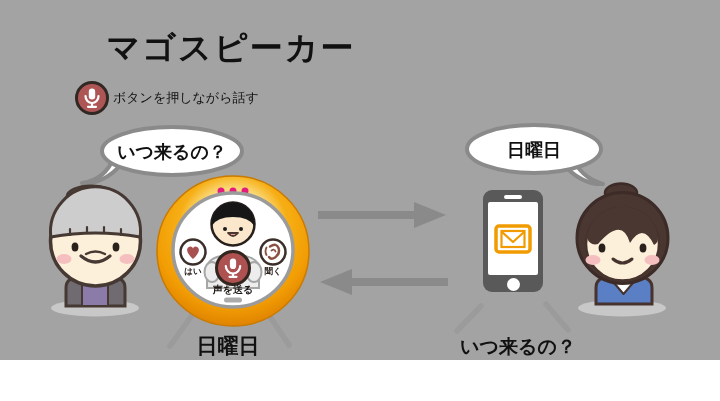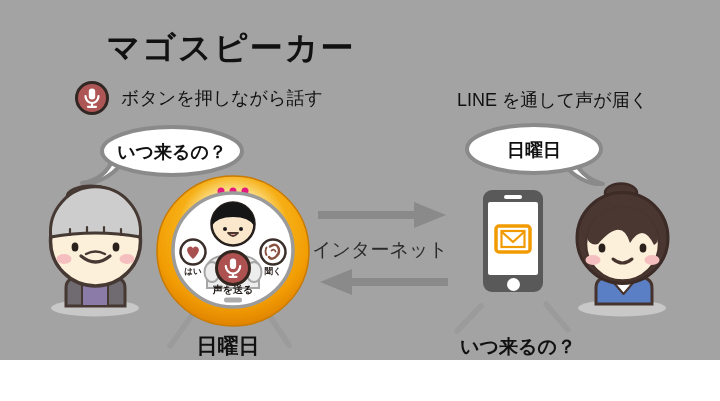--- a/index.html
+++ b/index.html
@@ -4,22 +4,22 @@
 <style>
   * { margin:0; padding:0; box-sizing:border-box; }
   html,body { background:#ffffff; }
   .stage {
     position:relative; width:720px; height:360px; background:#a3a3a3;
     font-family:"Liberation Sans","DejaVu Sans",sans-serif; color:#1a1a1a; overflow:hidden;
   }
   .title { position:absolute; font-size:33px; font-weight:700; text-align:center; letter-spacing:2px; color:#111; }
   .title-left  { left:85px;  top:26px; width:292px; }
   .title-right { left:410px; top:26px; width:288px; }
-  .subtitle-left { position:absolute; left:74px; top:80px; display:flex; align-items:center; gap:11px;
-                   font-size:18px; font-weight:500; color:#111; }
+  .subtitle-left { position:absolute; left:74px; top:80px; display:flex; align-items:center; gap:3px;
+                   font-size:13px; font-weight:500; color:#111; }
   .subtitle-right { position:absolute; left:430px; top:88px; width:245px; text-align:center;
                     font-size:18px; font-weight:500; color:#111; }
   .internet-label { position:absolute; left:298px; top:237px; width:164px; text-align:center;
                     font-size:19px; font-weight:500; color:#2b2b2b; }
   .voice-left  { position:absolute; left:163px; top:332px; width:130px; text-align:center;
                  font-size:21px; font-weight:700; color:#111; }
   .voice-right { position:absolute; left:438px; top:334px; width:160px; text-align:center;
                  font-size:19px; font-weight:700; color:#111; }
   svg.layer { position:absolute; }
   .bubble-text { font-size:18px; font-weight:600; fill:#111; }
@@ -44,42 +44,40 @@
     <svg width="36" height="36" viewBox="0 0 36 36">
       <circle cx="18" cy="18" r="15.5" fill="#ae5656" stroke="#312723" stroke-width="3"></circle>
       <rect x="14.8" y="8.5" width="6.4" height="11" rx="3.2" fill="#fff"></rect>
       <path d="M11.5,16 a6.5,7 0 0 0 13,0" fill="none" stroke="#fff" stroke-width="2.2" stroke-linecap="round"></path>
       <line x1="18" y1="23.5" x2="18" y2="26" stroke="#fff" stroke-width="2.2" stroke-linecap="round"></line>
       <line x1="14" y1="26.8" x2="22" y2="26.8" stroke="#fff" stroke-width="2.2" stroke-linecap="round"></line>
     </svg>
     <span>ボタンを押しながら話す</span>
   </div>
 
-  <div class="subtitle-right">LINE を通して声が届く</div>
 
   <svg class="layer" style="left:0;top:0" width="720" height="401" viewBox="0 0 720 401">
     <g stroke="#9b9b9b" stroke-width="5.5" stroke-linecap="round">
       <line x1="193" y1="314" x2="170" y2="346"></line>
       <line x1="267" y1="312" x2="289" y2="345"></line>
     </g>
     <g stroke="#9b9b9b" stroke-width="5.5" stroke-linecap="round">
       <line x1="481" y1="306" x2="457" y2="331"></line>
       <line x1="546" y1="304" x2="568" y2="330"></line>
     </g>
     <g fill="#8a8a8a">
       <rect x="318" y="211" width="98" height="8"></rect>
       <polygon points="414,202 414,228 446,215"></polygon>
     </g>
     <g fill="#8a8a8a">
       <rect x="350" y="278" width="98" height="8"></rect>
       <polygon points="352,269 352,295 320,282"></polygon>
     </g>
   </svg>
 
-  <div class="internet-label">インターネット</div>
 
   <svg class="layer" style="left:76px;top:123px" width="186" height="68" viewBox="0 0 186 68">
     <path d="M46,40 C34,56 16,62 6,60 C20,58 32,50 38,34 Z" fill="#fff" stroke="#8a8a8a" stroke-width="4" stroke-linejoin="round"></path>
     <ellipse cx="96" cy="28" rx="70" ry="24" fill="#fff" stroke="#8a8a8a" stroke-width="4"></ellipse>
     <text x="96" y="35" text-anchor="middle" class="bubble-text">いつ来るの？</text>
   </svg>
 
   <svg class="layer" style="left:462px;top:122px" width="158" height="70" viewBox="0 0 158 70">
     <path d="M100,40 C112,56 128,63 141,62 C127,58 116,50 110,34 Z" fill="#fff" stroke="#8a8a8a" stroke-width="4" stroke-linejoin="round"></path>
     <ellipse cx="72" cy="27" rx="67" ry="24" fill="#fff" stroke="#8a8a8a" stroke-width="4"></ellipse>

